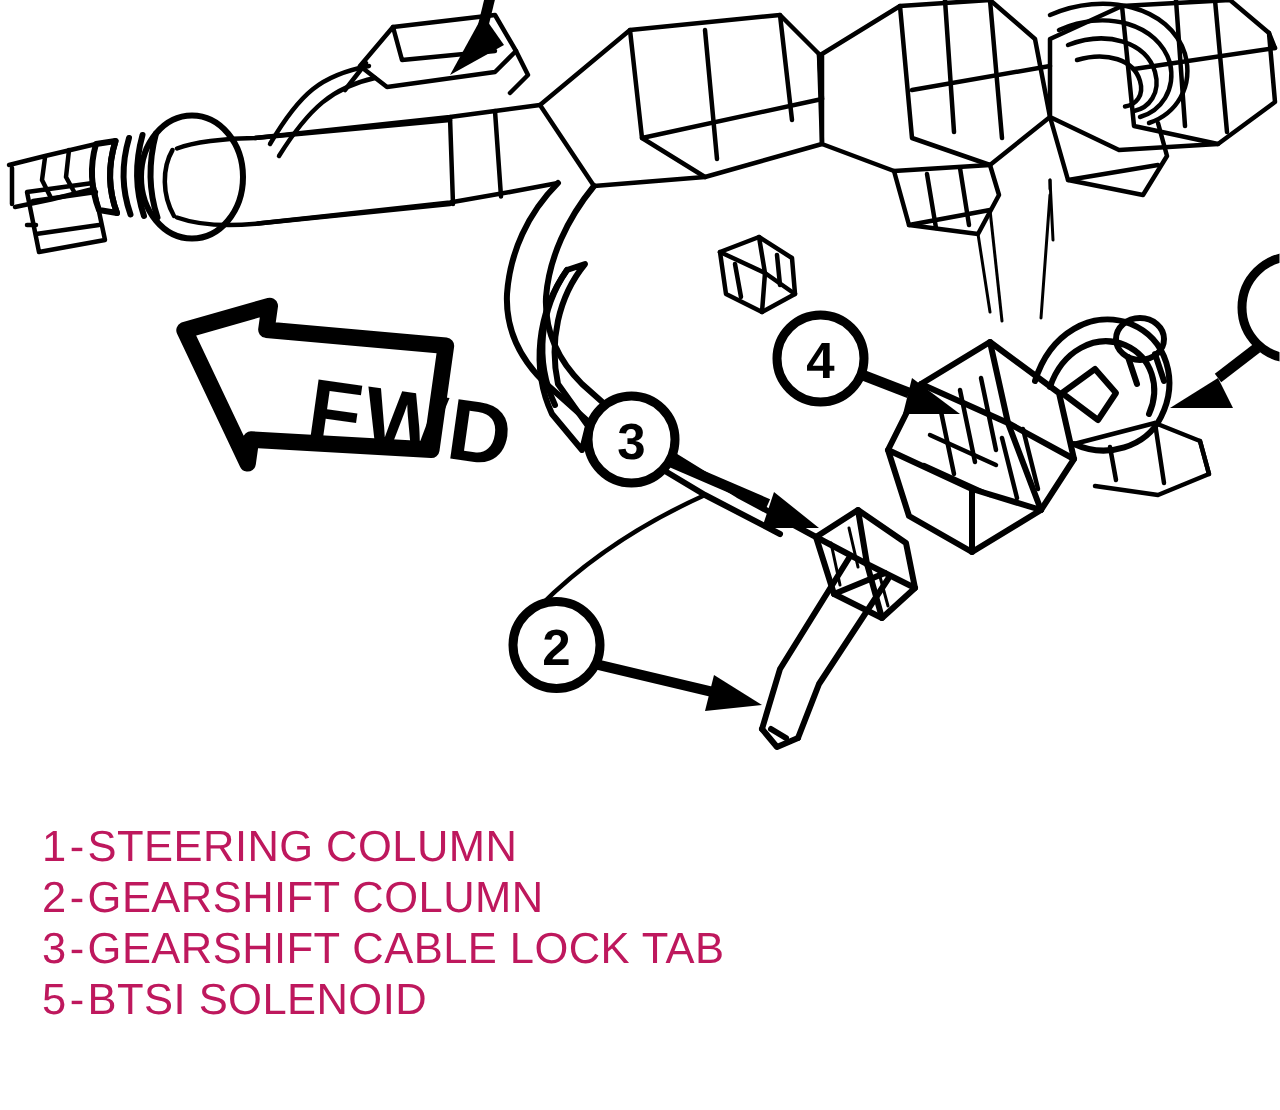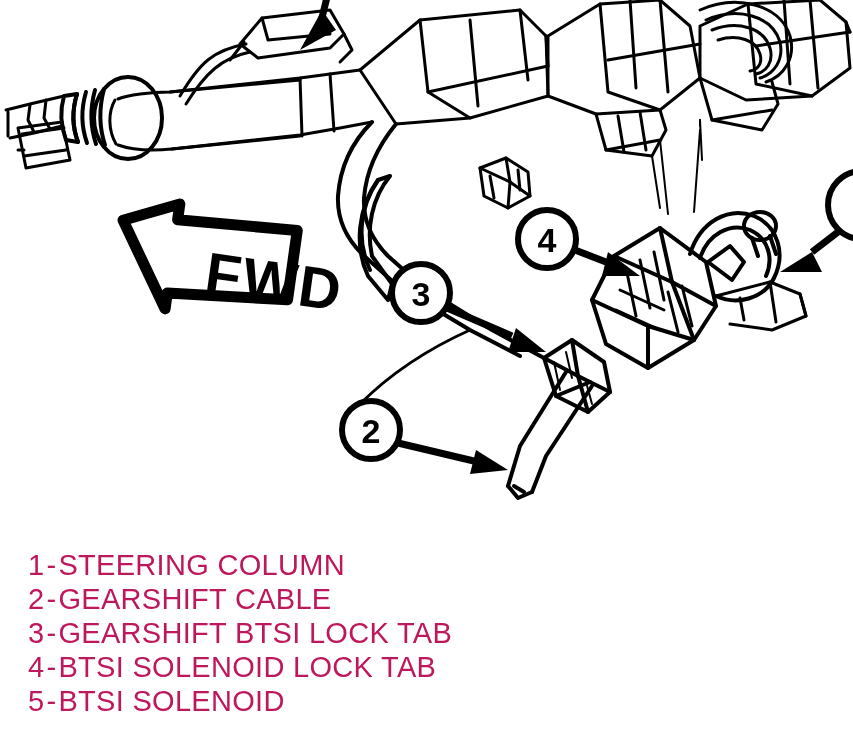--- a/index.html
+++ b/index.html
@@ -263,26 +263,23 @@
         <path d="M780 272 L812 252 L822 272 Z" fill="#000000"></path>
       </g>
     </svg>
   </div>
 
   <div id="legend">
     <div class="legend-row">
       <span class="num">1</span><span class="dash">-</span><span class="lbl">STEERING COLUMN</span>
     </div>
     <div class="legend-row">
-      <span class="num">2</span><span class="dash">-</span><span class="lbl">GEARSHIFT CABLE</span>
-    </div>
-    <div class="legend-row">
-      <span class="num">3</span><span class="dash">-</span><span class="lbl">GEARSHIFT BTSI LOCK TAB</span>
-    </div>
-    <div class="legend-row">
-      <span class="num">4</span><span class="dash">-</span><span class="lbl">BTSI SOLENOID LOCK TAB</span>
+      <span class="num">2</span><span class="dash">-</span><span class="lbl">GEARSHIFT COLUMN</span>
+    </div>
+    <div class="legend-row">
+      <span class="num">3</span><span class="dash">-</span><span class="lbl">GEARSHIFT CABLE LOCK TAB</span>
     </div>
     <div class="legend-row">
       <span class="num">5</span><span class="dash">-</span><span class="lbl">BTSI SOLENOID</span>
     </div>
   </div>
 
 </div>
 
 </body></html>

